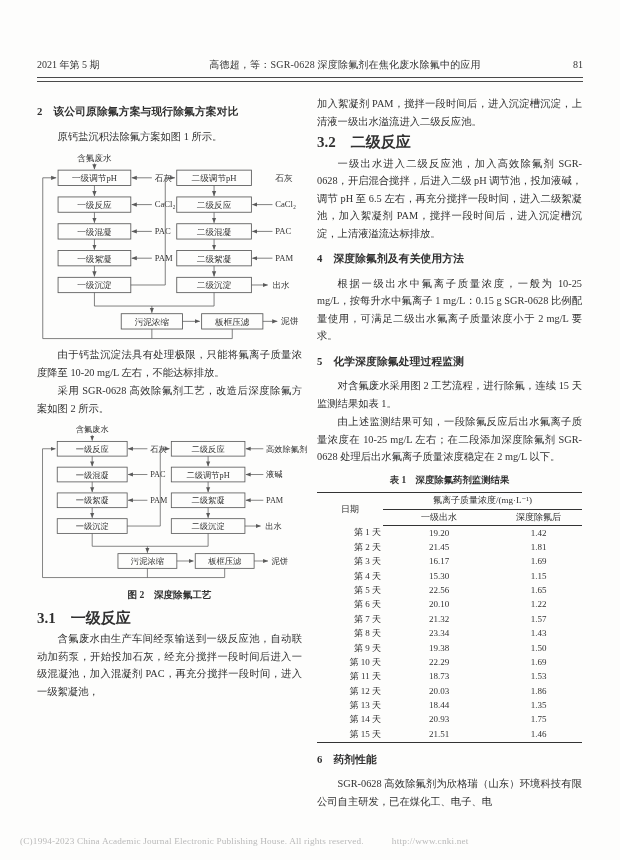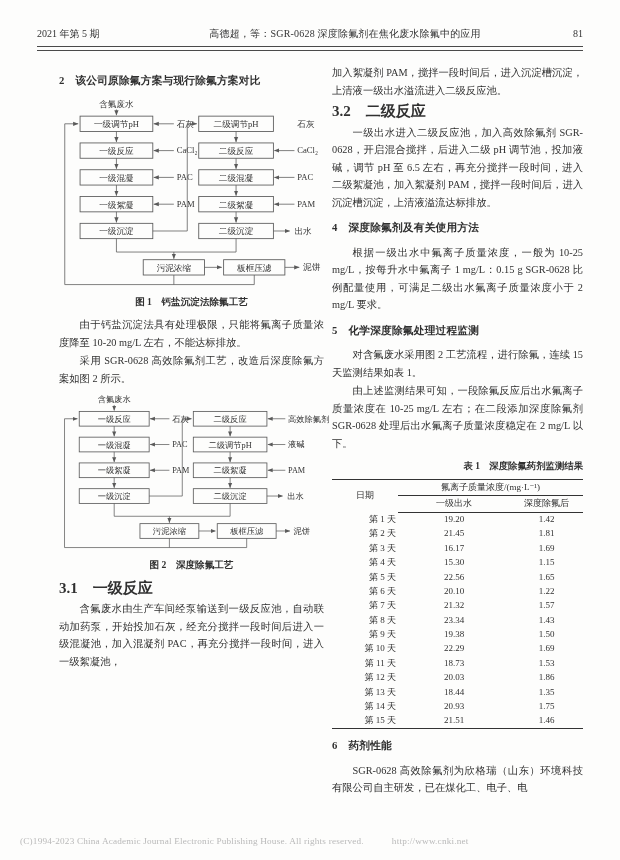--- a/index.html
+++ b/index.html
@@ -1,39 +1,39 @@
 <!DOCTYPE html>
 <html><head>
 <meta charset="utf-8">
 <style>
   html,body{margin:0;padding:0;background:#e8e8e6;}
   .page{
     position:relative; width:620px; height:860px; margin:0 auto;
     background:#fdfdfc; color:#303030;
     font-family:"Liberation Serif","DejaVu Serif",serif;
-    box-sizing:border-box; padding:27px 37px 0; overflow:hidden;
+    box-sizing:border-box; padding:58px 37px 0; overflow:hidden;
   }
   header.runhead{display:flex; align-items:baseline; font-size:10px; color:#333;}
   .runhead .issue{width:110px;}
   .runhead .rtitle{flex:1; text-align:center; letter-spacing:0.2px;}
   .runhead .pageno{width:40px; text-align:right;}
   .header-rule{margin-top:5px; height:3px; border-top:1.2px solid #4a4a4a; border-bottom:0.8px solid #4a4a4a;}
-  .cols{display:flex; gap:8px; margin-top:13px;margin-left:22px;}
+  .cols{display:flex; gap:15px; margin-top:13px;}
   .col{width:265px; font-size:10.3px; line-height:17.5px; text-align:justify;}
   .col p{margin:0 0 1px; text-indent:2em;}
   .col p.noindent{text-indent:0;}
   .h-num{font-size:10.7px; font-weight:bold; margin:8px 0 7px; letter-spacing:0.2px;}
   .h-sub{font-size:15px; font-weight:bold; margin:4px 0 3px;}
   figure{margin:6px 0 2px;}
   figure svg{display:block; margin:0 auto;}
   figcaption{text-align:center; font-weight:bold; font-size:9.6px; margin:3px 0 6px;}
   svg text{font-family:"Liberation Serif","DejaVu Serif",serif; font-size:9px; fill:#333;}
   svg .bx{fill:none; stroke:#5a5a5a; stroke-width:0.9;}
   svg .ln{fill:none; stroke:#5a5a5a; stroke-width:0.8;}
-  .tbl-caption{text-align:right; font-weight:bold; font-size:9.4px; margin:6px 0 3px;}
+  .tbl-caption{text-align:center; font-weight:bold; font-size:9.4px; margin:6px 0 3px;}
   table.mon{border-collapse:collapse; width:100%; border-top:1.4px solid #333; border-bottom:1.4px solid #333;
             font-size:9px; line-height:13.6px;}
   table.mon th{font-weight:normal; font-size:9px; padding:1px 2px; text-align:center;}
   table.mon th.grp{border-bottom:0.8px solid #333;}
   table.mon tr.subrow th{border-bottom:1.1px solid #333;}
   table.mon td{text-align:center; padding:0.4px 2px;}
   table.mon td.day{text-align:right; padding-left:10px; white-space:nowrap;}
   footer.pgfoot{
     position:absolute; left:20px; right:20px; bottom:14px;
     display:flex; gap:28px; color:#b9b9b9; font-size:9.2px; letter-spacing:0.2px;
@@ -48,20 +48,21 @@
     <span class="issue">2021 年第 5 期</span>
     <span class="rtitle">高德超，等：SGR-0628 深度除氟剂在焦化废水除氟中的应用</span>
     <span class="pageno">81</span>
   </header>
   <div class="header-rule"></div>
 
   <main class="cols">
 
     <section class="col">
       <div class="h-num">2　该公司原除氟方案与现行除氟方案对比</div>
+      <p>原钙盐沉积法除氟方案如图 1 所示。</p>
 
       <figure>
         <svg width="268" viewBox="0 0 280 202">
           <defs>
             <marker id="arw1" markerWidth="8" markerHeight="8" refX="6.6" refY="4" orient="auto">
               <path d="M0,1.2 L7,4 L0,6.8 Z" fill="#5a5a5a"></path>
             </marker>
           </defs>
 
           <text x="60" y="10" text-anchor="middle">含氟废水</text>
@@ -133,21 +134,20 @@
           <text x="120" y="181.5" text-anchor="middle">污泥浓缩</text>
           <line class="ln" x1="152" y1="178" x2="170" y2="178" marker-end="url(#arw1)"></line>
           <rect class="bx" x="172" y="170" width="64" height="16"></rect>
           <text x="204" y="181.5" text-anchor="middle">板框压滤</text>
           <line class="ln" x1="236" y1="178" x2="251" y2="178" marker-end="url(#arw1)"></line>
           <text x="255" y="181">泥饼</text>
 
           <path class="ln" d="M120,186 V196"></path>
           <path class="ln" d="M204,186 V196 H6 V28 H20" marker-end="url(#arw1)"></path>
         </svg>
-        <figcaption>图 1　钙盐沉淀法除氟工艺</figcaption>
       </figure>
 
       <p>由于钙盐沉淀法具有处理极限，只能将氟离子质量浓度降至 10-20 mg/L 左右，不能达标排放。</p>
       <p>采用 SGR-0628 高效除氟剂工艺，改造后深度除氟方案如图 2 所示。</p>
 
       <figure>
         <svg width="276" viewBox="0 0 300 174">
           <defs>
             <marker id="arw2" markerWidth="8" markerHeight="8" refX="6.6" refY="4" orient="auto">
               <path d="M0,1.2 L7,4 L0,6.8 Z" fill="#5a5a5a"></path>

